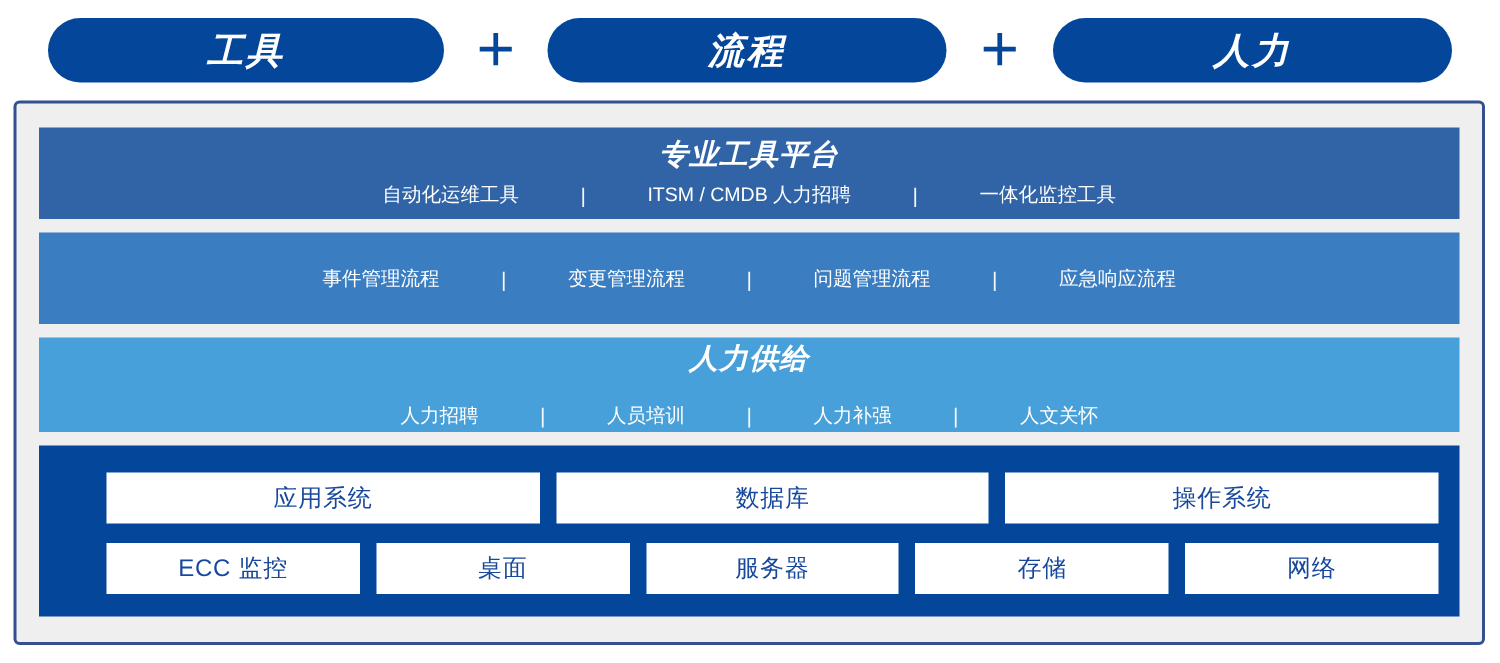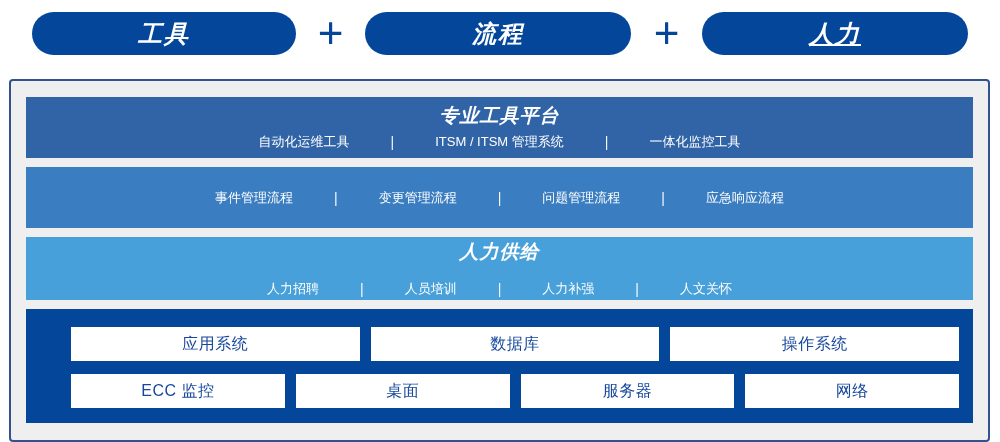--- a/index.html
+++ b/index.html
@@ -28,38 +28,38 @@
     align-items: center;
     justify-content: center;
     color: #ffffff;
     font-size: 24px;
     font-weight: 700;
     font-style: italic;
     letter-spacing: 2px;
   }
   .pill-1 { margin-left: 32px; width: 264px; align-items: center; }
   .pill-2 { width: 266px; }
-  .pill-3 { width: 266px; text-decoration: underline; }
+  .pill-3 { width: 266px; }
   .plus-wrap {
     display: flex;
     align-items: center;
     justify-content: center;
     color: #04479a;
     font-size: 44px;
     font-weight: 400;
     font-style: normal;
     line-height: 43px;
     padding-bottom: 2px;
   }
   .plus-1 { width: 69px; }
   .plus-2 { width: 71px; }
   
   .panel {
     position: absolute;
-    left: 9px; top: 79px;
+    left: 9px; top: 67px;
     width: 981px; height: 363px;
     background: #efefef;
     border: 2px solid #33508f;
     border-radius: 4px;
     padding: 16px 15px 18px 15px;
   }
   .band {
     width: 947px;
     height: 61px;
     margin-bottom: 9px;
@@ -140,21 +140,21 @@
     </div>
   </div>
 
   <div class="panel">
 
     <div class="band band-1">
       <div class="band-title">专业工具平台</div>
       <div class="band-items">
           <span class="item">自动化运维工具</span>
           <span class="divider">|</span>
-          <span class="item">ITSM / ITSM 管理系统</span>
+          <span class="item">ITSM / CMDB 人力招聘</span>
           <span class="divider">|</span>
           <span class="item">一体化监控工具</span>
         </div>
     </div>
 
     <div class="band band-2">
       <div class="band-items">
           <span class="item">事件管理流程</span>
           <span class="divider">|</span>
           <span class="item">变更管理流程</span>
@@ -181,19 +181,20 @@
     <div class="infra">
       <div class="infra-row">
           <span class="item">应用系统</span>
           <span class="item">数据库</span>
           <span class="item">操作系统</span>
         </div>
       <div class="infra-row">
           <span class="item">ECC 监控</span>
           <span class="item">桌面</span>
           <span class="item">服务器</span>
+          <span class="item">存储</span>
           <span class="item">网络</span>
         </div>
     </div>
 
   </div>
 
 </div>
 
 </body></html>

